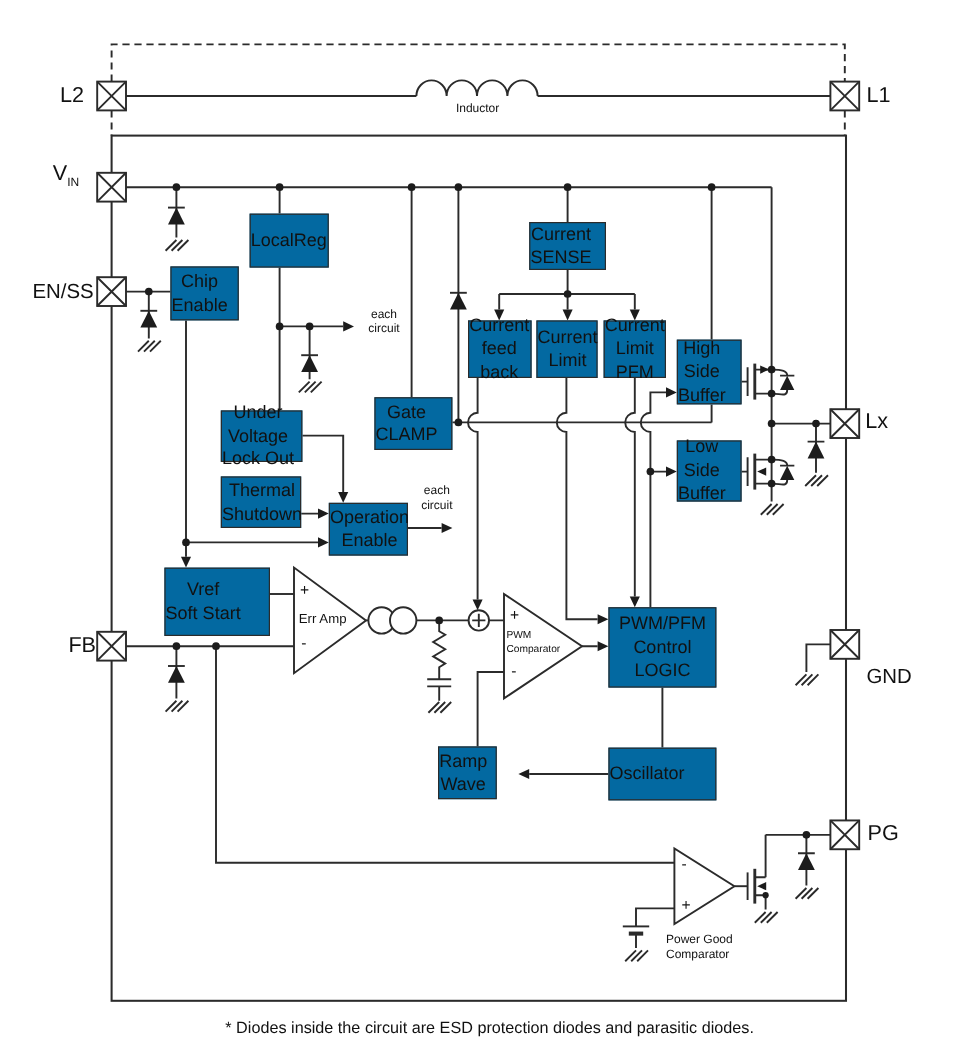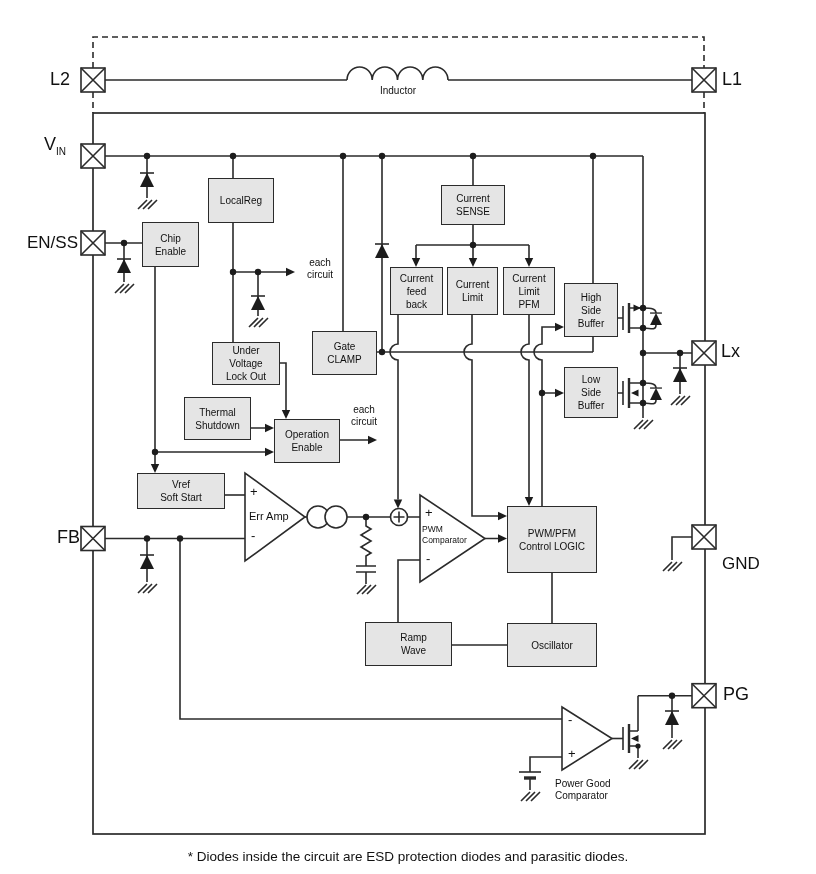--- a/index.html
+++ b/index.html
@@ -7,23 +7,23 @@
           font-family:"Liberation Sans",sans-serif;color:#111;}
   svg.layer{position:absolute;left:0;top:0;width:816px;height:874px;}
   .wn{fill:none;stroke:#2b2b2b;stroke-width:1.7;}
   .w{fill:none;stroke:#2b2b2b;stroke-width:1.6;}
   .wthick{fill:none;stroke:#2b2b2b;stroke-width:2.4;}
   .wbat{fill:none;stroke:#2b2b2b;stroke-width:3.4;}
   .dash{stroke-dasharray:6 4;}
   .f{fill:#1c1c1c;stroke:none;}
   .dot{fill:#1c1c1c;}
   .wf{fill:#ffffff;stroke:#2b2b2b;stroke-width:1.6;}
-  .blk{position:absolute;border:1.5px solid #2b2b2b;background:#e5e5e5;box-sizing:border-box;
-       display:flex;align-items:center;justify-content:center;text-align:center;
-       font-size:10px;line-height:1.3;white-space:pre-line;}
+  .blk{position:absolute;border:1.5px solid #2b2b2b;background:#0369a1;box-sizing:border-box;
+       display:flex;align-items:center;text-align:center;
+       font-size:15px;line-height:1.3;white-space:pre-line;}
   .lbl{position:absolute;white-space:pre-line;line-height:1.2;}
   .pinlbl{font-size:18px;}
   .pinlbl sub{font-size:10px;}
   .sign{font-size:13px;}
   .smalllbl{font-size:10px;text-align:center;}
   .footnote{position:absolute;left:0;top:849px;width:816px;text-align:center;font-size:13.5px;}
 </style>
 </head>
 <body>
 
@@ -225,34 +225,34 @@
 Limit</span></div>
   <div class="blk" style="left:503px;top:267px;width:52px;height:48px;"><span>Current
 Limit
 PFM</span></div>
   <div class="blk" style="left:564px;top:283px;width:54px;height:54px;"><span>High
 Side
 Buffer</span></div>
   <div class="blk" style="left:564px;top:367px;width:54px;height:51px;"><span>Low
 Side
 Buffer</span></div>
-  <div class="blk" style="left:184px;top:342px;width:68px;height:43px;margin-left:28px;"><span>Under
+  <div class="blk" style="left:184px;top:342px;width:68px;height:43px;"><span>Under
 Voltage
 Lock Out</span></div>
   <div class="blk" style="left:312px;top:331px;width:65px;height:44px;"><span>Gate
 CLAMP</span></div>
   <div class="blk" style="left:184px;top:397px;width:67px;height:43px;"><span>Thermal
 Shutdown</span></div>
   <div class="blk" style="left:274px;top:419px;width:66px;height:44px;"><span>Operation
 Enable</span></div>
-  <div class="blk" style="left:137px;top:473px;width:88px;height:36px;"><span>Vref
+  <div class="blk" style="left:137px;top:473px;width:88px;height:57px;"><span>Vref
 Soft Start</span></div>
   <div class="blk" style="left:507px;top:506px;width:90px;height:67px;"><span>PWM/PFM
 Control LOGIC</span></div>
-  <div class="blk" style="left:365px;top:622px;width:87px;height:44px;padding-left:10px;"><span>Ramp
+  <div class="blk" style="left:365px;top:622px;width:49px;height:44px;"><span>Ramp
 Wave</span></div>
   <div class="blk" style="left:507px;top:623px;width:90px;height:44px;"><span>Oscillator</span></div>
 
   <div class="lbl sign" style="left:250px;top:484px;">+</div>
   <div class="lbl" style="left:249px;top:510px;font-size:11px;">Err Amp</div>
   <div class="lbl sign" style="left:251px;top:528px;">-</div>
 
   <div class="lbl sign" style="left:425px;top:505px;">+</div>
   <div class="lbl" style="left:422px;top:524px;width:54px;font-size:8.5px;line-height:1.35;">PWM
 Comparator</div>

